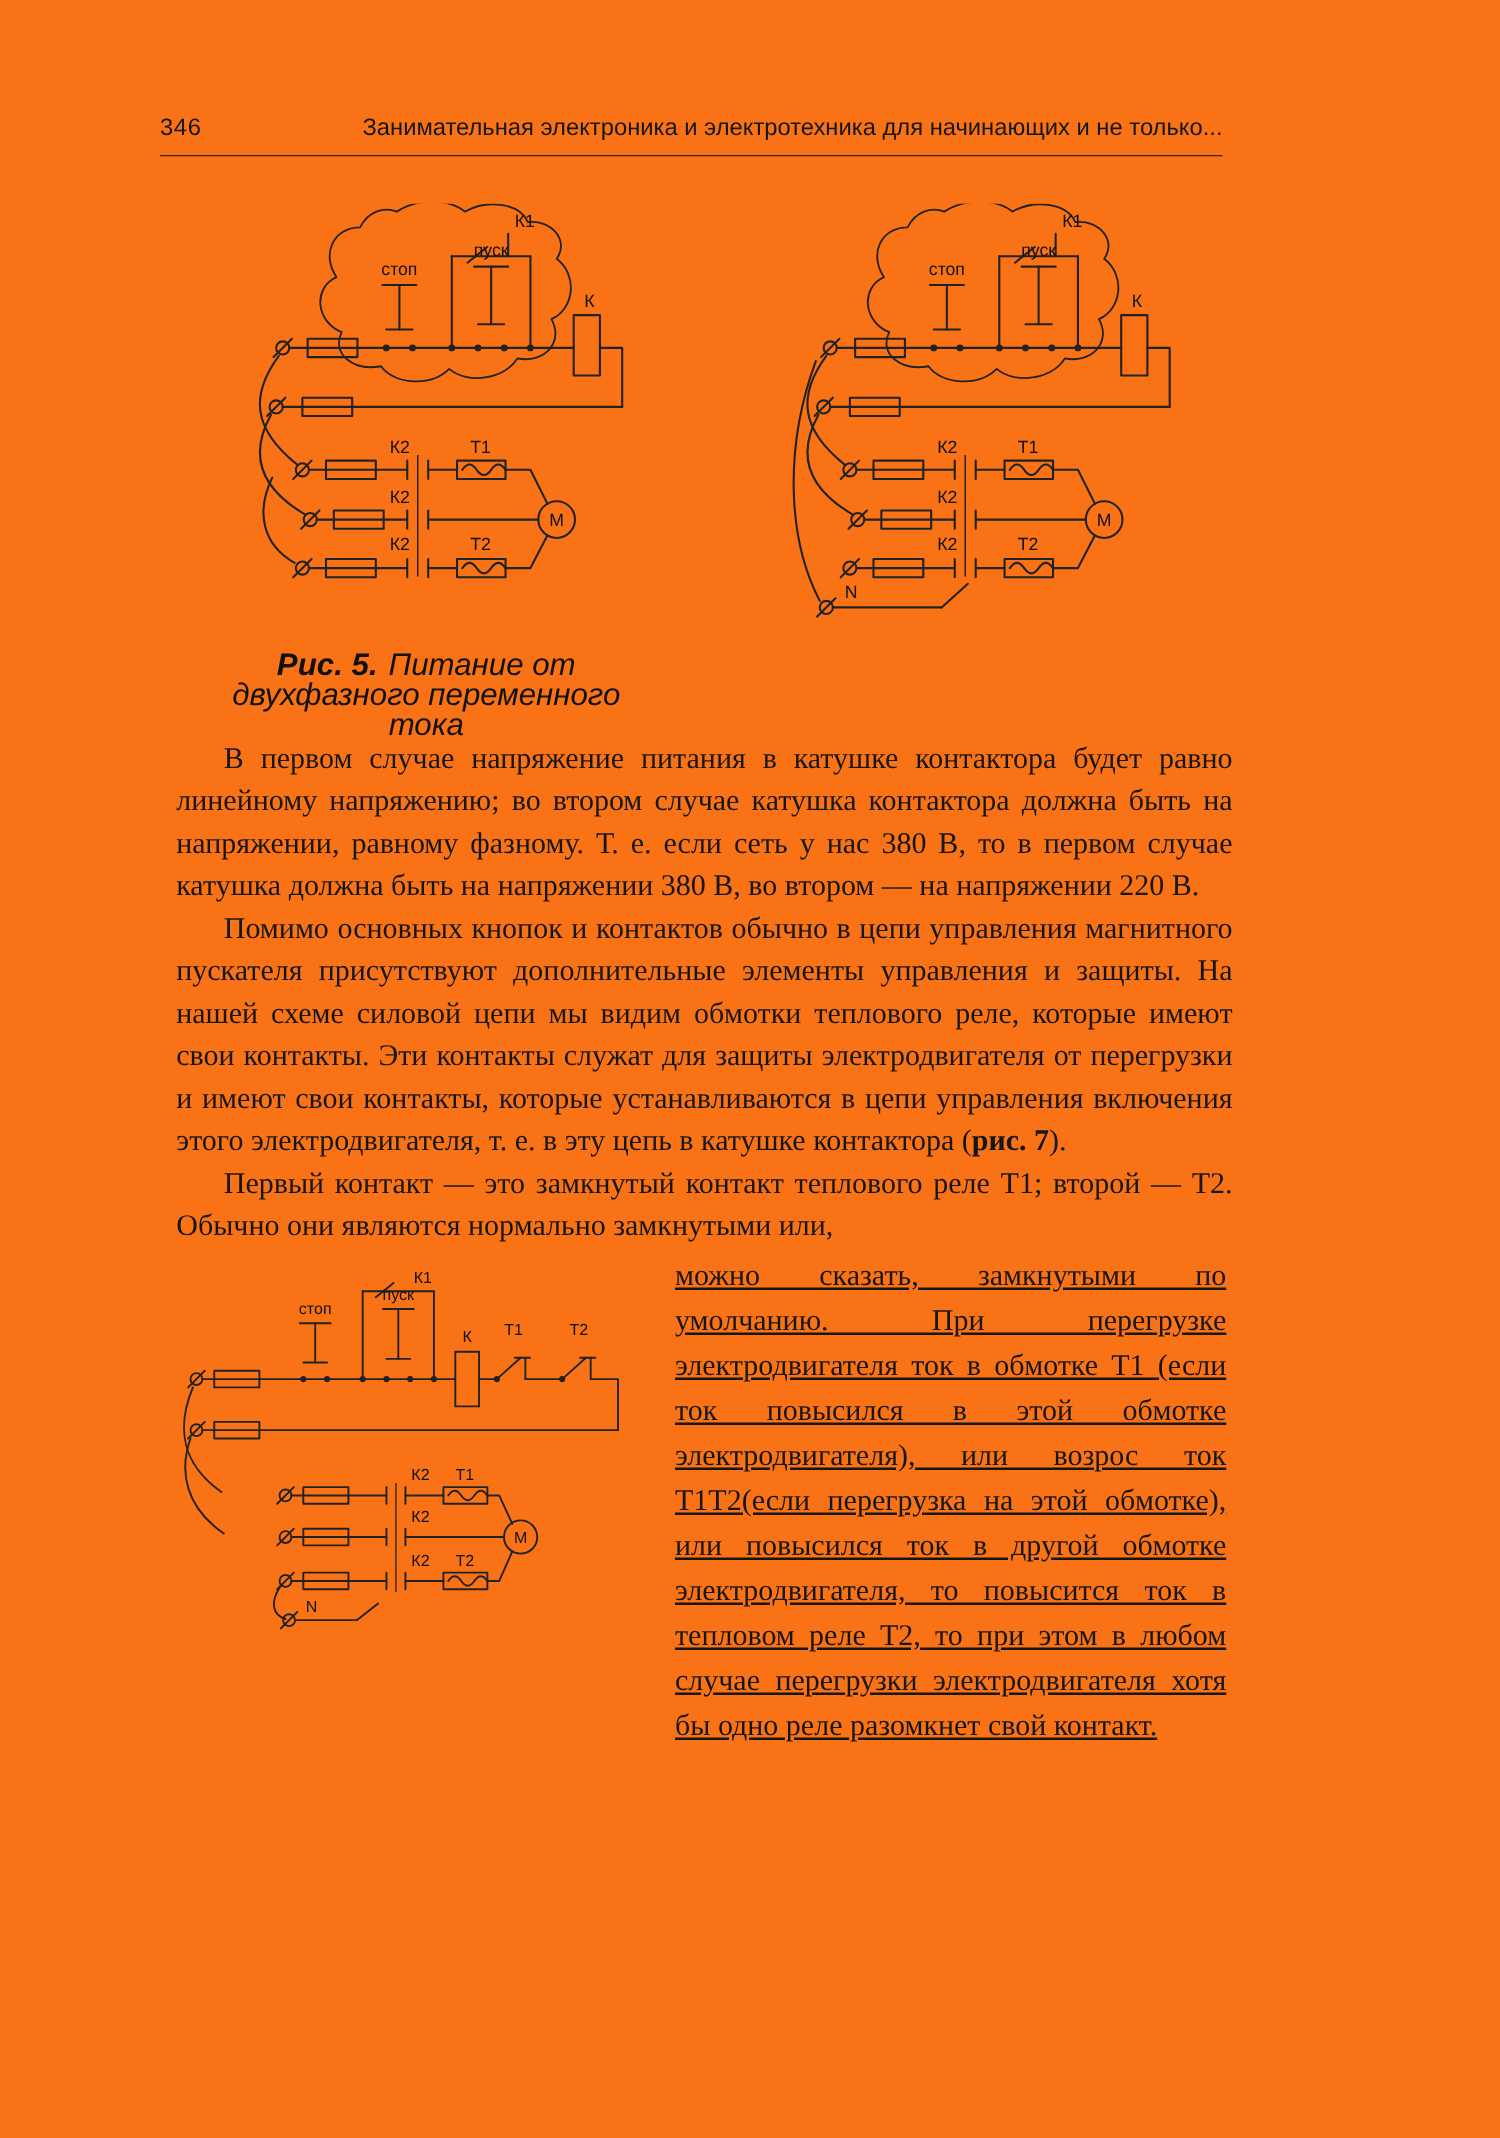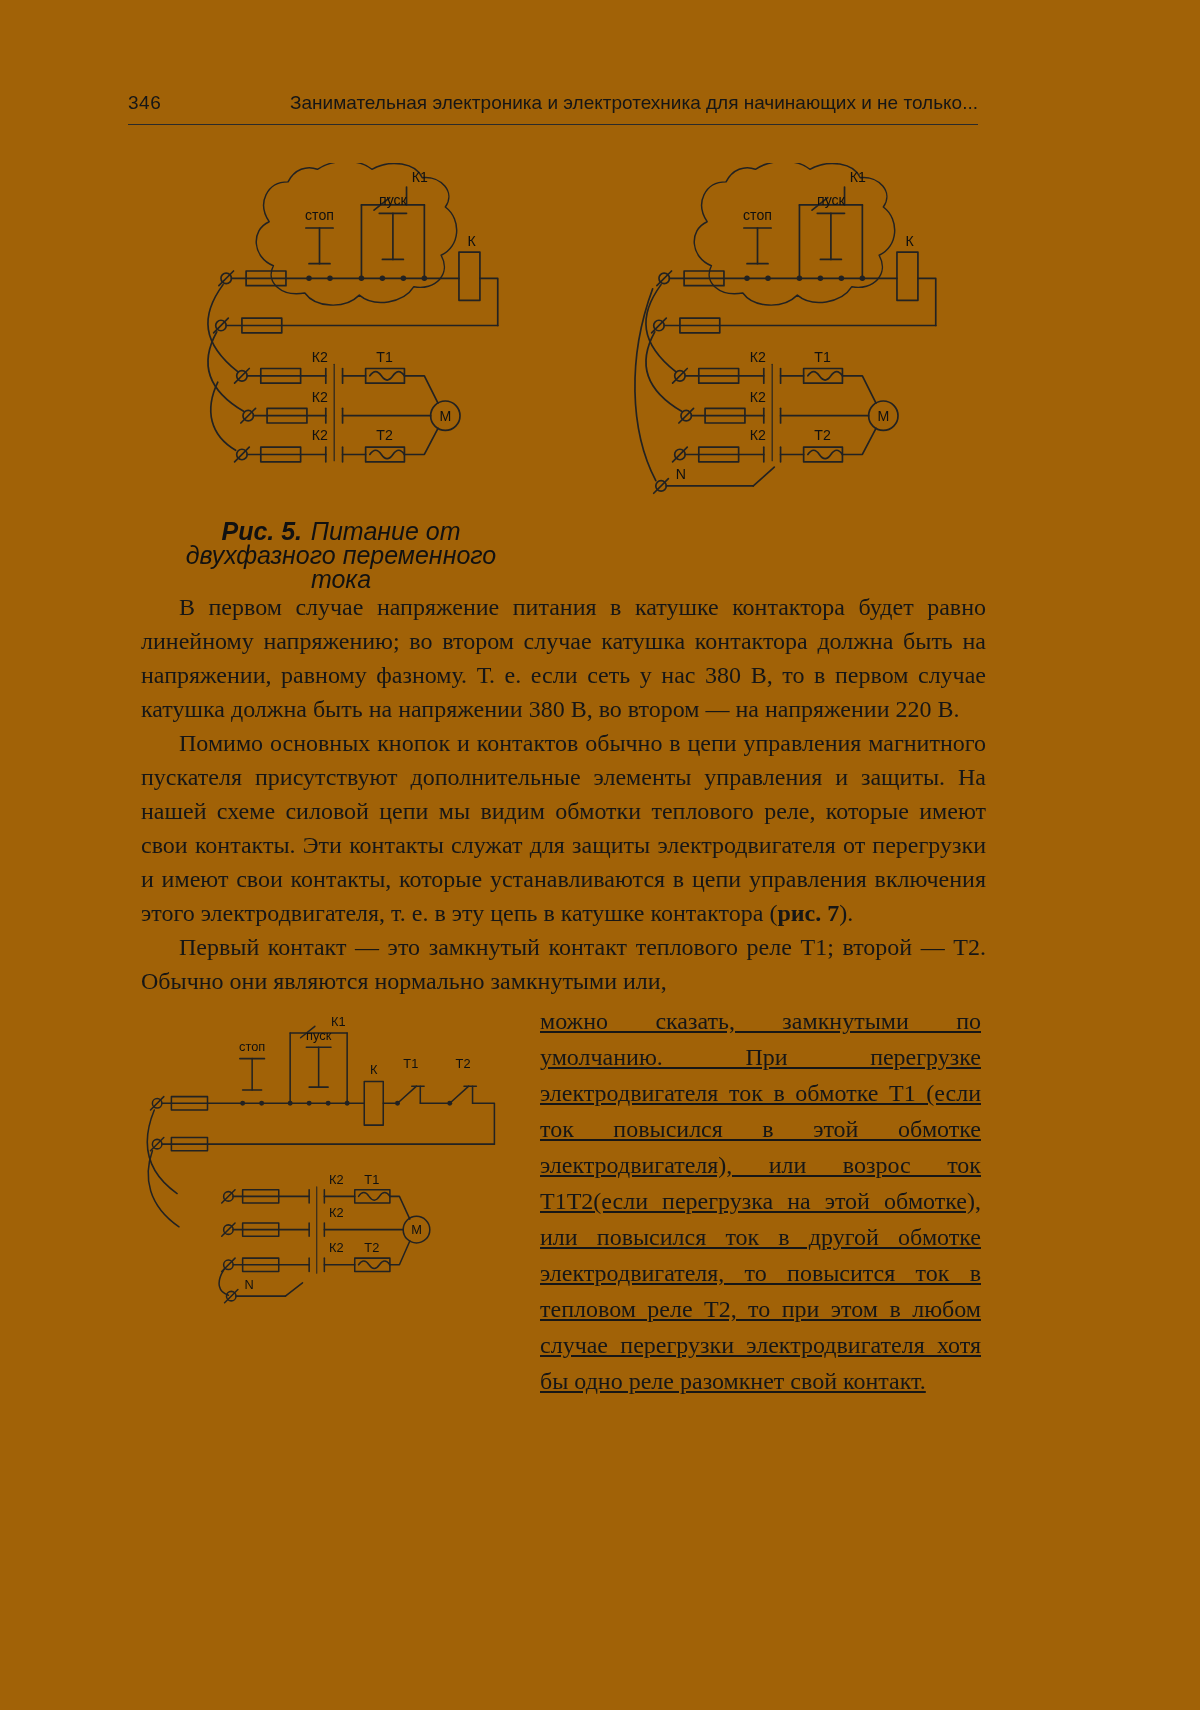--- a/index.html
+++ b/index.html
@@ -1,20 +1,20 @@
 <!DOCTYPE html>
 <html lang="ru"><head>
 <meta charset="utf-8">
 <style>
   html,body { margin:0; padding:0; background:#e8e8e8; }
   .page {
     position:relative;
     width:1200px; height:1710px;
     margin:0 auto;
-    background:#a16207;
+    background:#f97316;
     font-family:"Liberation Serif", serif;
     color:#161616;
     overflow:hidden;
   }
 
   
   .header {
     position:absolute; top:92px; left:128px; width:850px;
     display:flex; justify-content:space-between; align-items:flex-end;
     font-family:"Liberation Sans", sans-serif;

